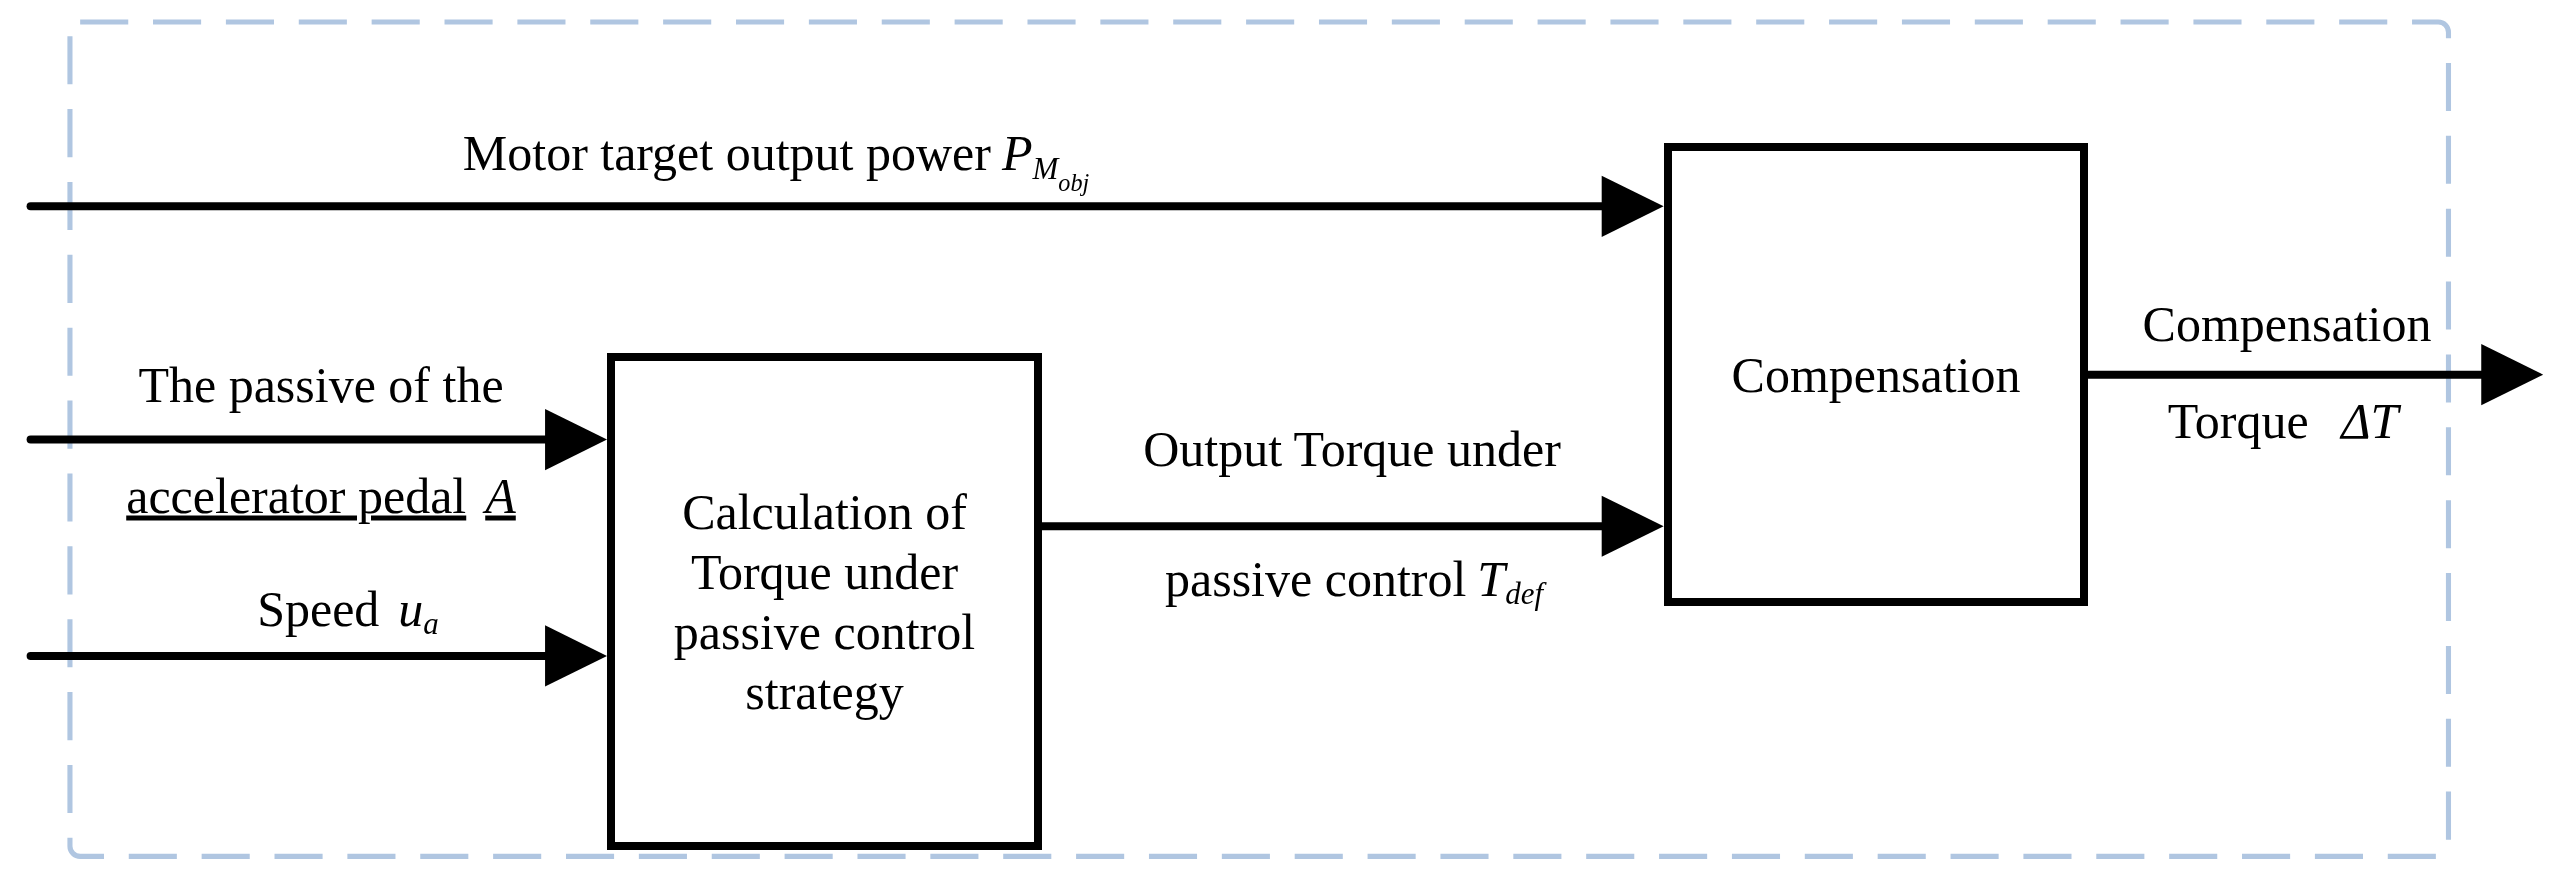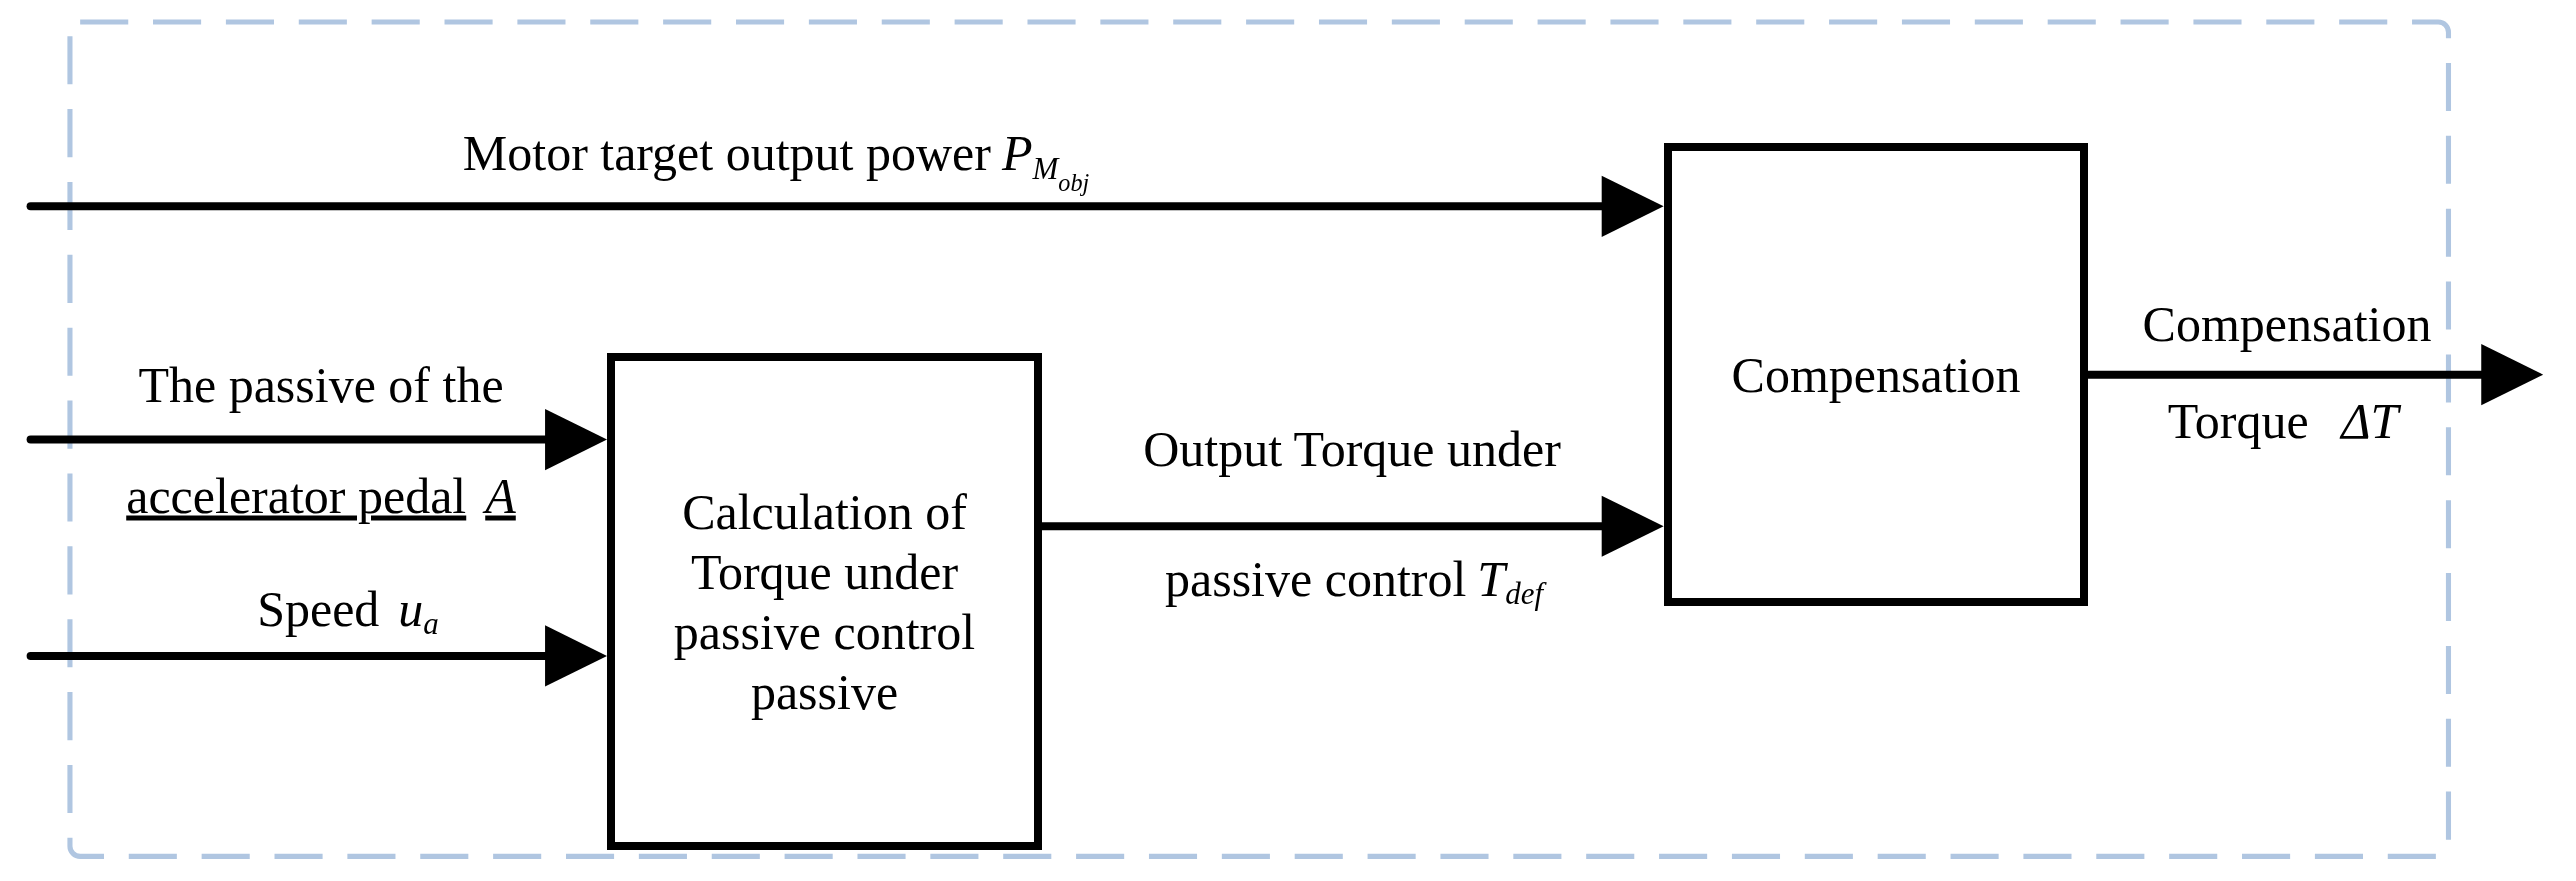--- a/index.html
+++ b/index.html
@@ -101,21 +101,21 @@
   <g stroke="#000" stroke-width="11" stroke-linecap="round">
     <line x1="2865" y1="514" x2="3413" y2="514"></line>
     <polygon points="3490,514 3405,472 3405,556" fill="#000" stroke="none"></polygon>
   </g>
 </svg>
 
 <div class="block block-passive">
   <div>Calculation of</div>
   <div>Torque under</div>
   <div>passive control</div>
-  <div>passive</div>
+  <div>strategy</div>
 </div>
 
 <div class="block block-comp">
   <div>Compensation</div>
 </div>
 
 <div class="lbl" id="lbl-power">
   <span>Motor target output power</span><span class="var gap-sm">P</span><sub><span class="var">M</span><sub><span class="var">obj</span></sub></sub>
 </div>
 

